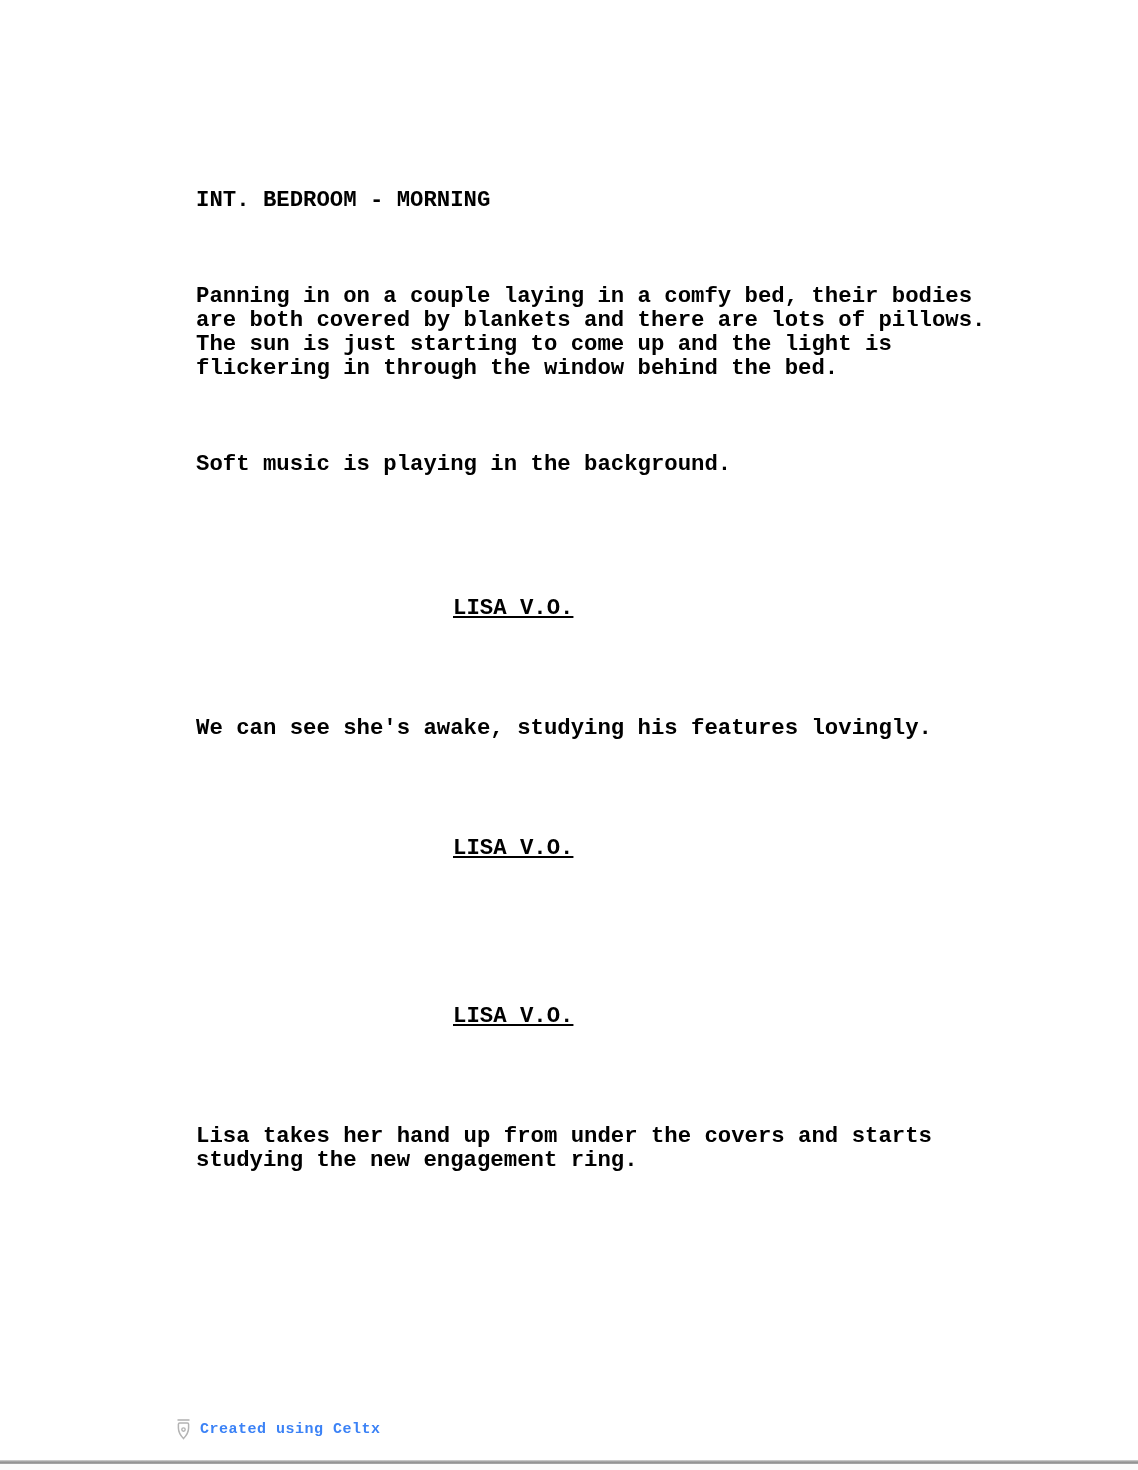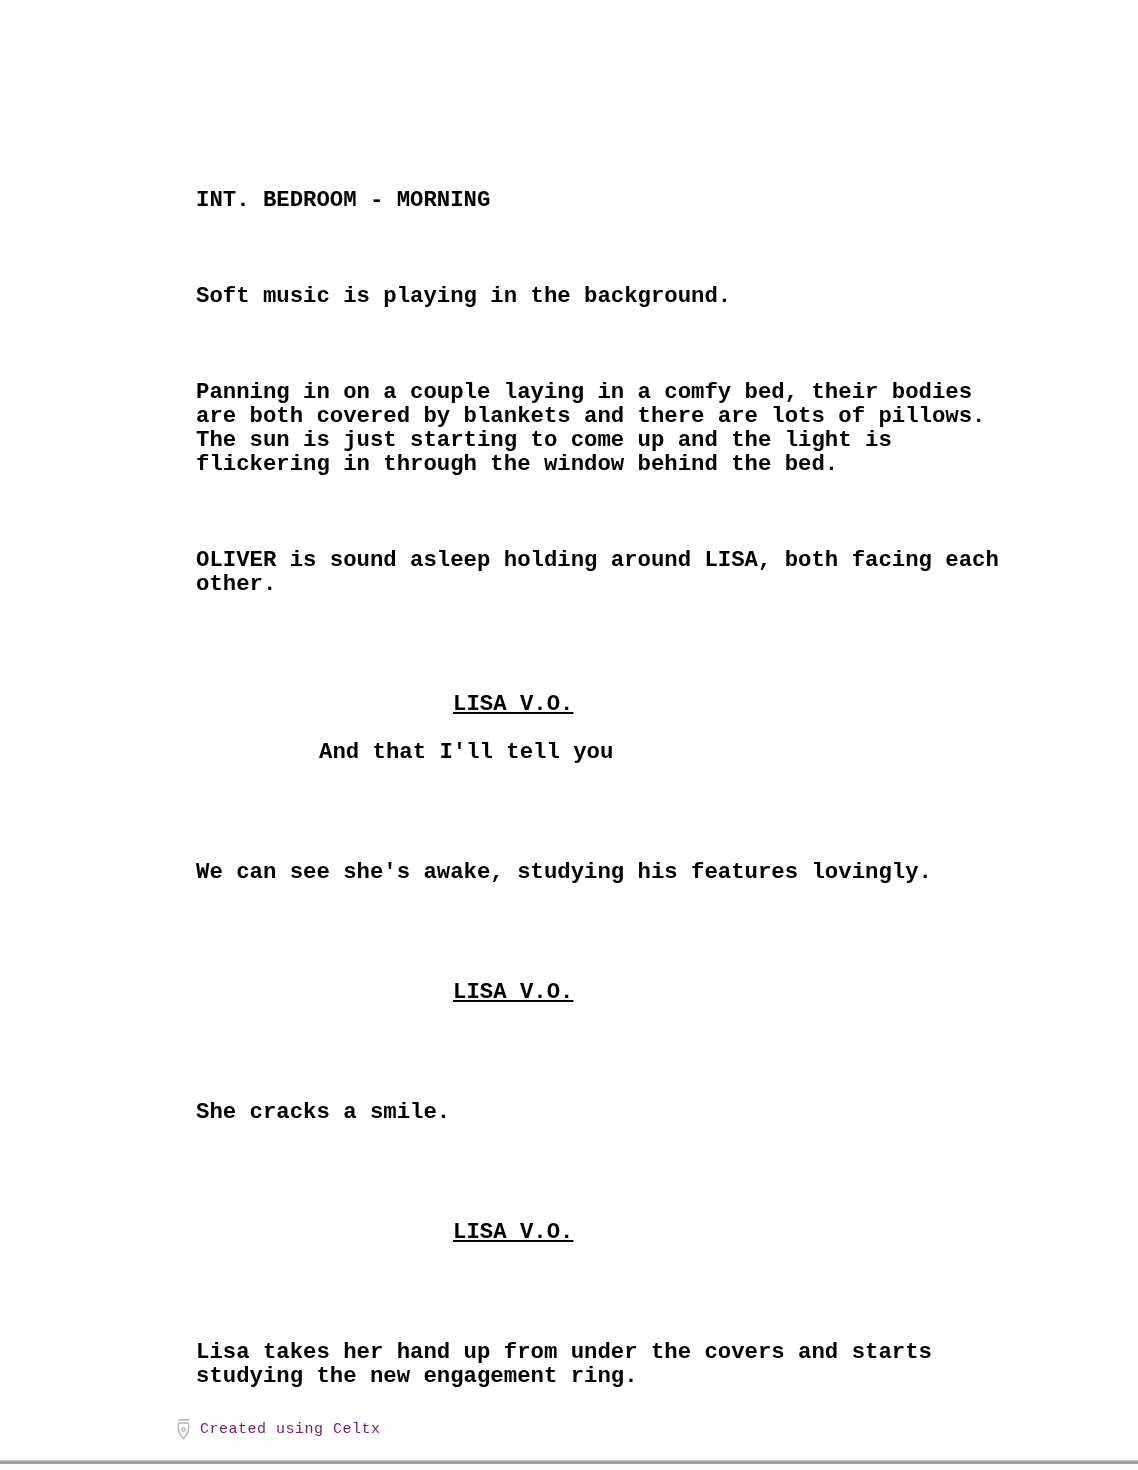--- a/index.html
+++ b/index.html
@@ -47,23 +47,23 @@
     top: 1417px;
     height: 26px;
     display: flex;
     align-items: center;
     gap: 9px;
     color: #b4b4b4;
   }
   .footer-text {
     font-size: 15px;
     line-height: 26px;
-    font-weight: normal;
+    font-weight: bold;
     letter-spacing: 0.5px;
-    color: #701a75;
+    color: #3b82f6;
   }
   .nib-icon { display: block; }
   .page-bottom-edge {
     position: absolute;
     left: 0;
     top: 1460px;
     width: 1138px;
     height: 4px;
     background: linear-gradient(180deg, #d6d6d6 0%, #8f8f8f 55%, #ababab 100%);
   }
@@ -78,42 +78,38 @@
 </style>
 </head>
 <body>
 
 <div class="page">
 
   <div class="script-body">
 
     <div class="block scene-heading">INT. BEDROOM - MORNING</div>
 
-    <div class="block action">Soft music is playing in the background.</div>
-
     <div class="block action">Panning in on a couple laying in a comfy bed, their bodies
 are both covered by blankets and there are lots of pillows.
 The sun is just starting to come up and the light is
 flickering in through the window behind the bed.</div>
 
-    <div class="block action">OLIVER is sound asleep holding around LISA, both facing each
-other.</div>
+    <div class="block action">Soft music is playing in the background.</div>
+
 
     <div class="block dialogue-block">
       <div class="character-name">LISA V.O.</div>
-      <div class="dialogue-text">And that I'll tell you</div>
     </div>
 
     <div class="block action">We can see she's awake, studying his features lovingly.</div>
 
     <div class="block dialogue-block">
       <div class="character-name">LISA V.O.</div>
     </div>
 
-    <div class="block action">She cracks a smile.</div>
 
     <div class="block dialogue-block">
       <div class="character-name">LISA V.O.</div>
     </div>
 
     <div class="block action">Lisa takes her hand up from under the covers and starts
 studying the new engagement ring.</div>
 
     
 

